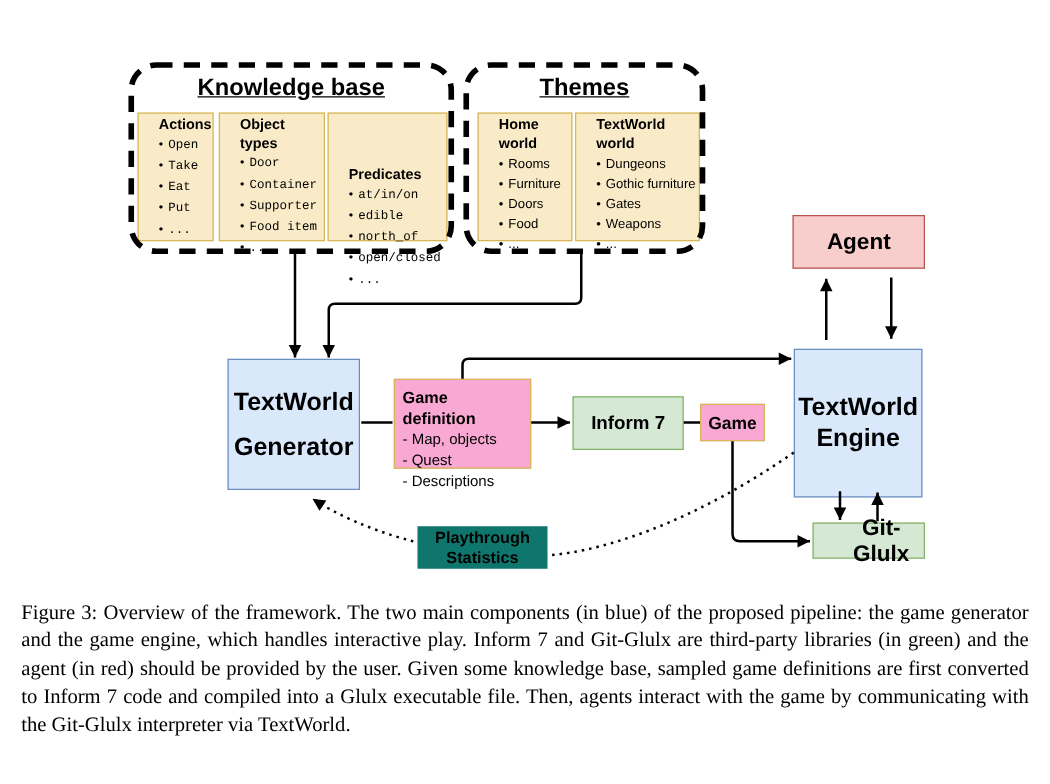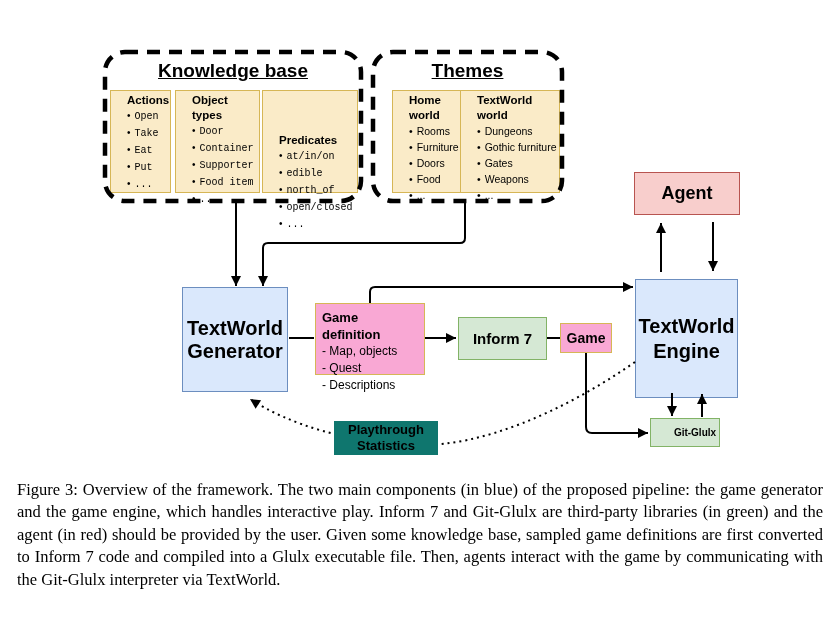--- a/index.html
+++ b/index.html
@@ -67,56 +67,56 @@
 
   <div class="abs mini z1" style="left:262px;top:90px;width:96px;height:103px;">
     <div class="mini-h centered">Predicates</div>
     <div class="item mono">at/in/on</div>
     <div class="item mono">edible</div>
     <div class="item mono">north_of</div>
     <div class="item mono">open/closed</div>
     <div class="item mono">...</div>
   </div>
 
-  <div class="abs mini z1" style="left:392px;top:90px;width:76px;height:103px;">
+  <div class="abs mini z1" style="left:382px;top:90px;width:76px;height:103px;">
     <div class="mini-h">Home world</div>
     <div class="item sans">Rooms</div>
     <div class="item sans">Furniture</div>
     <div class="item sans">Doors</div>
     <div class="item sans">Food</div>
     <div class="item sans">...</div>
   </div>
 
   <div class="abs mini z1" style="left:460px;top:90px;width:100px;height:103px;">
     <div class="mini-h">TextWorld world</div>
     <div class="item sans">Dungeons</div>
     <div class="item sans">Gothic furniture</div>
     <div class="item sans">Gates</div>
     <div class="item sans">Weapons</div>
     <div class="item sans">...</div>
   </div>
 
-  <div class="abs node blue" style="left:182px;top:287px;width:106px;height:105px;font-size:20px;line-height:23px;">TextWorld Generator</div>
+  <div class="abs node blue" style="left:182px;top:287px;width:106px;height:105px;font-size:20px;line-height:36px;">TextWorld Generator</div>
 
   <div class="abs yellow gamedef" style="left:315px;top:303px;width:110px;height:72px;">
     <div class="gamedef-h">Game definition</div>
     <div class="gamedef-item">- Map, objects</div>
     <div class="gamedef-item">- Quest</div>
     <div class="gamedef-item">- Descriptions</div>
   </div>
 
   <div class="abs node green" style="left:458px;top:317px;width:89px;height:43px;font-size:15px;">Inform 7</div>
 
   <div class="abs node yellow" style="left:560px;top:323px;width:52px;height:30px;font-size:14px;">Game</div>
 
   <div class="abs node blue" style="left:635px;top:279px;width:103px;height:119px;font-size:20px;line-height:25px;">TextWorld Engine</div>
 
   <div class="abs node red" style="left:634px;top:172px;width:106px;height:43px;font-size:18px;">Agent</div>
 
-  <div class="abs node green" style="left:650px;top:418px;width:70px;height:29px;font-size:10px;padding-left:20px;">Git-Glulx</div>
+  <div class="abs node green" style="left:650px;top:418px;width:90px;height:29px;font-size:18px;padding-left:20px;">Git-Glulx</div>
 
   <div class="abs playthrough" style="left:334px;top:421px;width:104px;">Playthrough Statistics</div>
 
   <svg class="overlay" width="840" height="627" viewBox="0 0 840 627">
     <defs>
       <marker id="ah" markerUnits="userSpaceOnUse" markerWidth="14" markerHeight="14" refX="12" refY="7" orient="auto">
         <path d="M2,2 L12,7 L2,12 Z" fill="#000"></path>
       </marker>
     </defs>
 

